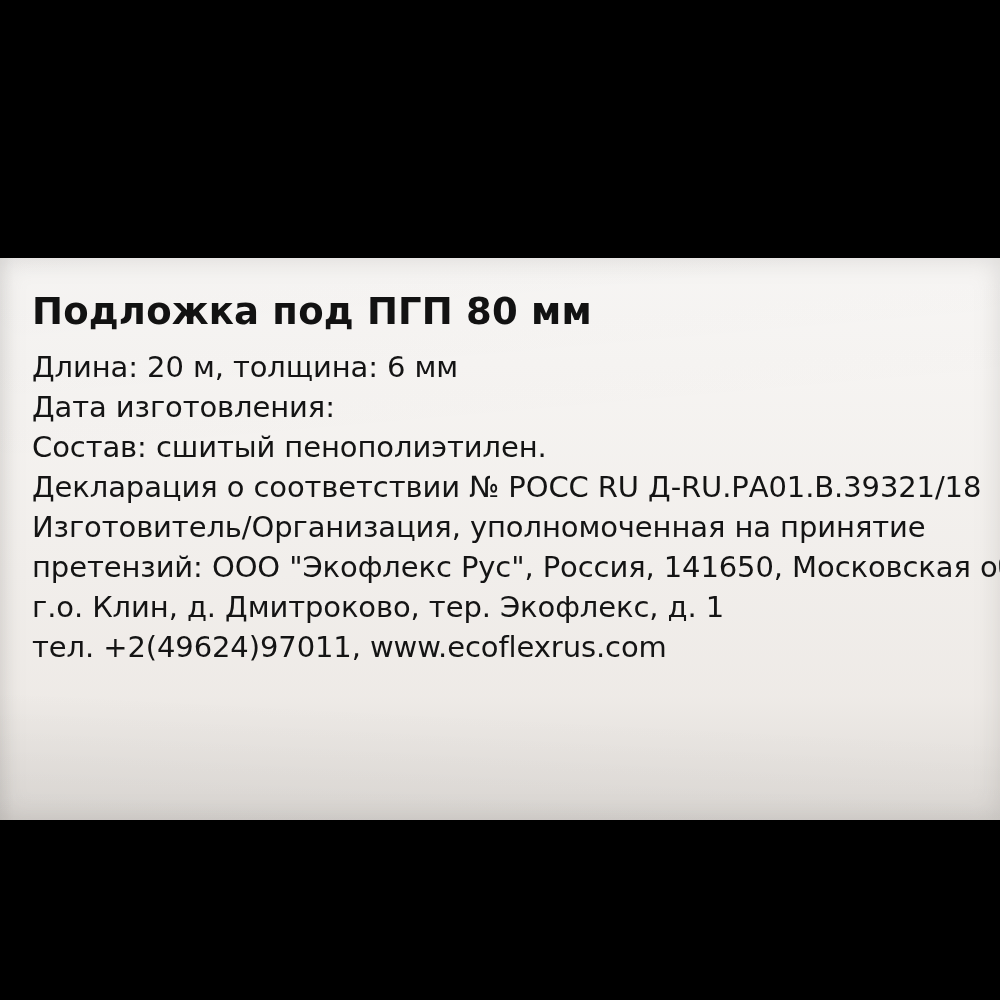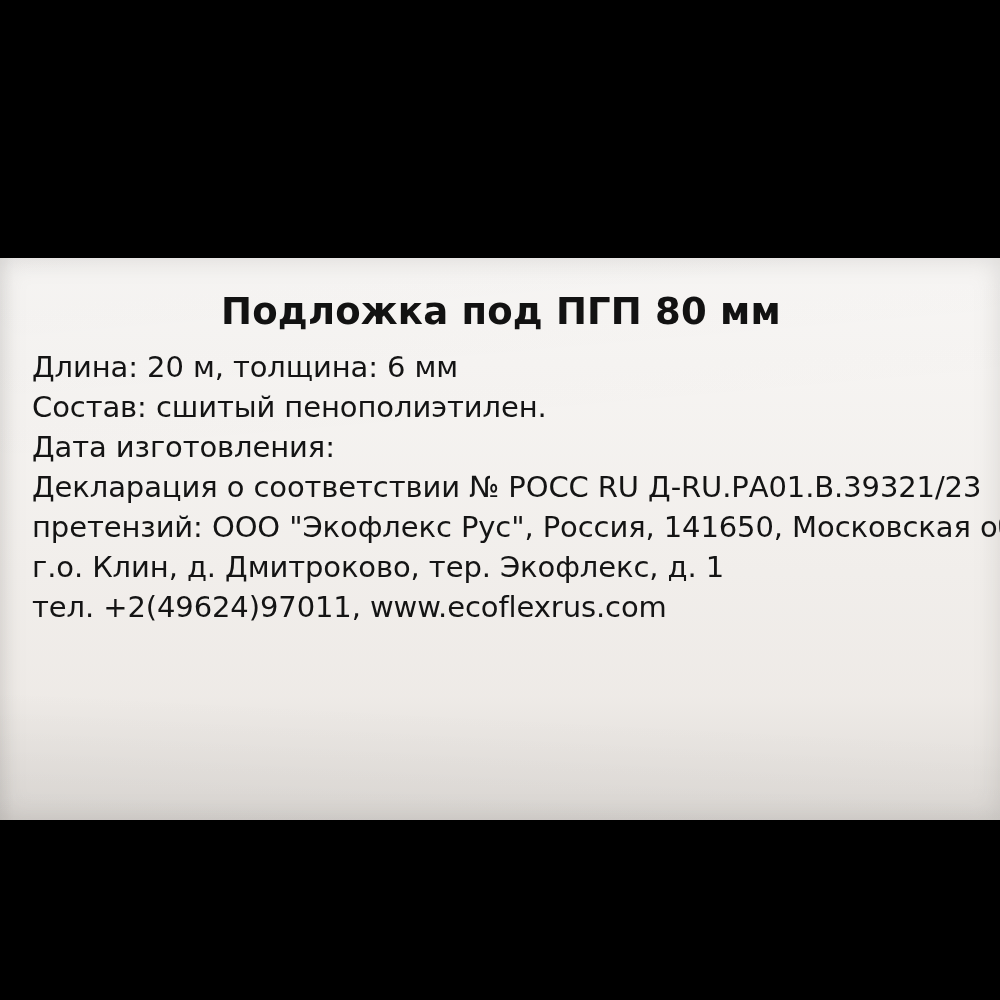--- a/index.html
+++ b/index.html
@@ -46,21 +46,20 @@
     pointer-events: none;
   }
 
   #content {
     position: relative;
     z-index: 2;
     padding: 34px 30px 0 32px;
   }
 
   #title {
-    text-align: center;
     font-weight: bold;
     font-size: 37px;
     letter-spacing: 0.2px;
     color: #121212;
     margin: 0 0 14px 0;
     line-height: 1.1;
   }
 
   .body-line {
     font-size: 29px;
@@ -86,23 +85,24 @@
 <div id="page">
 
   <div class="frame-top"></div>
 
   <div id="label-panel">
     <div id="content">
 
       <div id="title">Подложка под ПГП 80 мм</div>
 
       <div class="body-line">Длина: 20 м, толщина: 6 мм</div>
+      <div class="body-line">Дата изготовления:</div>
       <div class="body-line">Состав: сшитый пенополиэтилен.</div>
-      <div class="body-line">Дата изготовления:</div>
-      <div class="body-line">Декларация о соответствии № РОСС RU Д-RU.РА01.В.39321/23</div>
+      <div class="body-line">Декларация о соответствии № РОСС RU Д-RU.РА01.В.39321/18</div>
+      <div class="body-line">Изготовитель/Организация, уполномоченная на принятие</div>
       <div class="body-line">претензий: ООО "Экофлекс Рус", Россия, 141650, Московская обл.,</div>
       <div class="body-line">г.о. Клин, д. Дмитроково, тер. Экофлекс, д. 1</div>
       <div class="body-line">тел. +2(49624)97011, www.ecoflexrus.com</div>
 
     </div>
   </div>
 
   <div class="frame-bottom"></div>
 
 </div>

